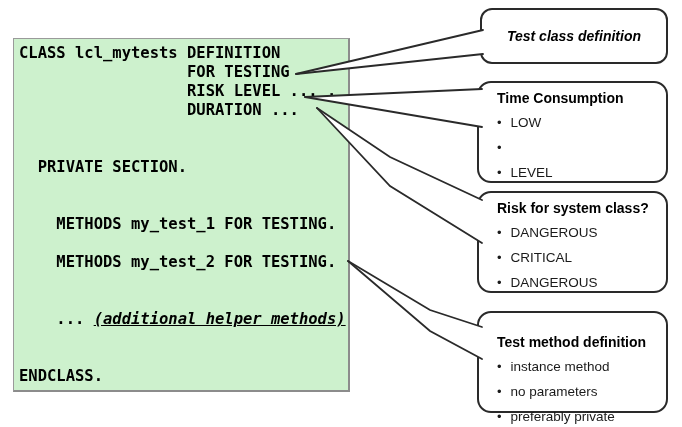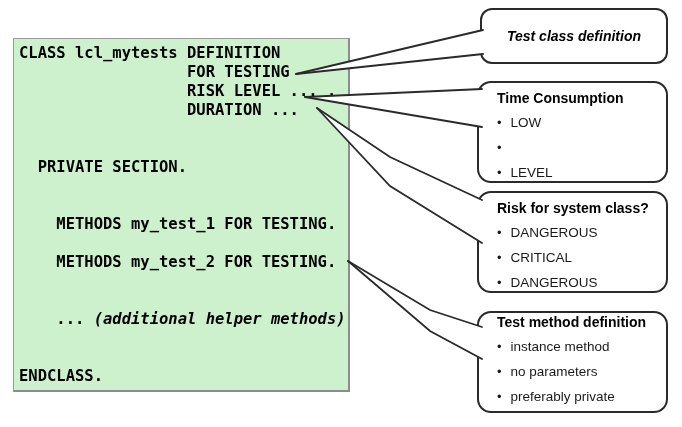--- a/index.html
+++ b/index.html
@@ -26,21 +26,21 @@
   }
   .code-line{
     white-space:pre;
     height:19px;
     line-height:19px;
     font-family:"DejaVu Sans Mono", monospace;
     font-size:15.5px;
     font-weight:bold;
     color:var(--text,#000);
   }
-  .helper-note{font-style:italic;}
+  .helper-note{font-style:italic;text-decoration:underline;}
 
   
   .callout{
     position:absolute;
     background:#ffffff;
     border:2px solid var(--outline,#2a2a2a);
     border-radius:14px;
     box-sizing:border-box;
     z-index:2;
     color:#111;
@@ -48,21 +48,21 @@
   .callout-title{
     font-size:14px;
     font-weight:bold;
     line-height:17px;
     color:#000;
   }
   .box1{left:480px;top:8px;width:188px;height:56px;border-radius:12px;
         display:flex;align-items:center;justify-content:center;font-style:italic;}
   .box2{left:477px;top:81px;width:191px;height:102px;padding:7px 8px 0 18px;}
   .box3{left:477px;top:191px;width:191px;height:102px;padding:7px 8px 0 18px;}
-  .box4{left:477px;top:311px;width:191px;height:102px;padding:1px 8px 0 18px;}
+  .box4{left:477px;top:311px;width:191px;height:102px;padding:21px 8px 0 18px;}
   .bullets{margin-top:3px;}
   .bullet-row{
     display:flex;align-items:baseline;
     font-size:13.5px;line-height:25px;color:#1a1a1a;
   }
   .dot{margin-right:9px;font-size:13px;color:#1a1a1a;}
 
   
   .connectors{
     position:absolute;left:0;top:0;width:682px;height:427px;

